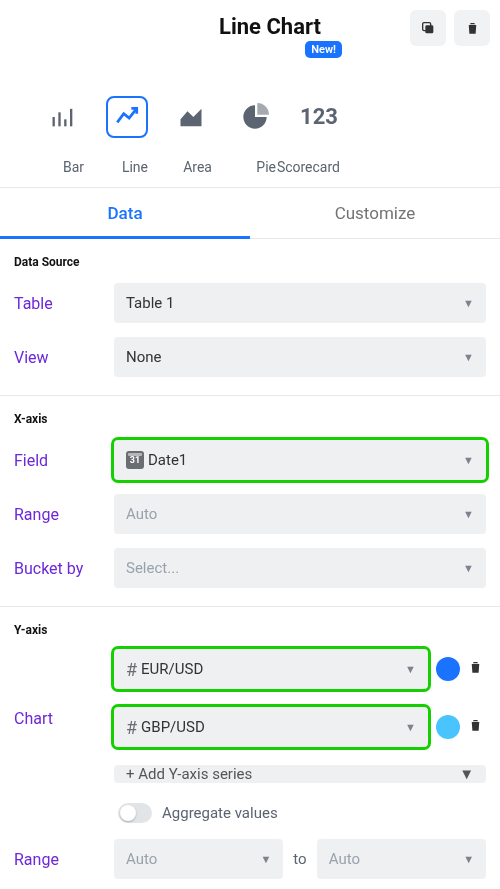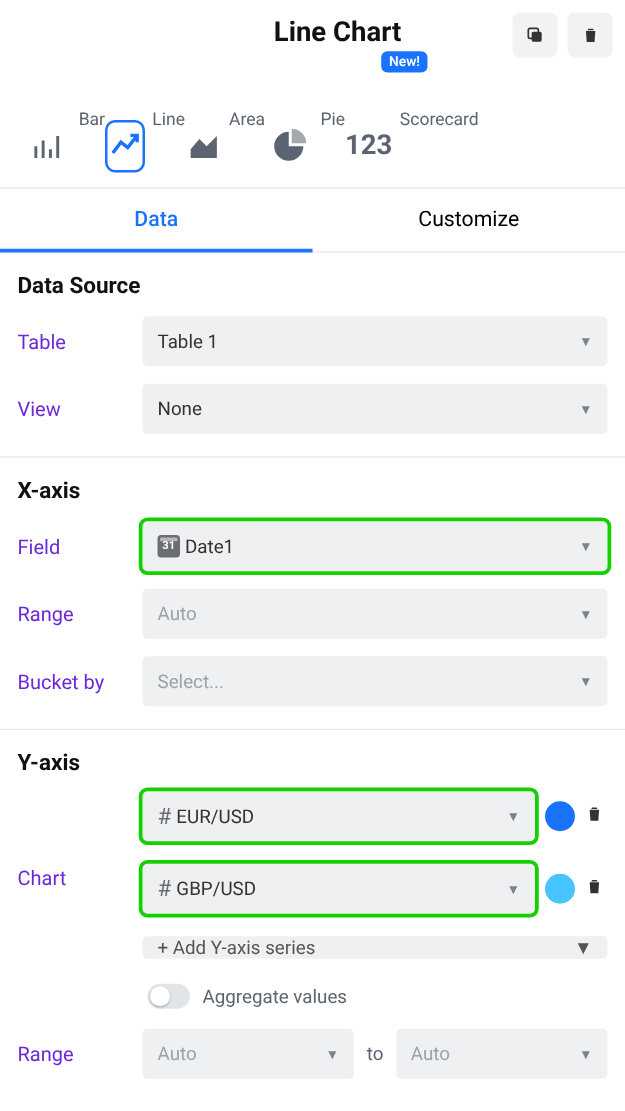--- a/index.html
+++ b/index.html
@@ -48,22 +48,23 @@
   
   .chart-types {
     display: flex;
     gap: 0;
     padding: 8px 20px 12px;
     border-bottom: 1px solid #e6e8ea;
   }
   .chart-type {
     width: 64px;
     display: flex;
-    align-items: center;
-    gap: 6px;
+    flex-direction: column;
+    align-items: flex-end;
+    gap: 21px;
     color: #5b6470;
     cursor: pointer;
     position: relative;
   }
   .chart-type .icon-wrap {
     width: 42px;
     height: 42px;
     display: flex;
     align-items: center;
     justify-content: center;
@@ -99,21 +100,21 @@
   
   .tabs {
     display: flex;
     border-bottom: 1px solid #e6e8ea;
   }
   .tab {
     flex: 1;
     text-align: center;
     padding: 15px 0;
     font-size: 17px;
-    color: #000000;
+    color: #737373;
     cursor: pointer;
     position: relative;
   }
   .tab.active {
     color: #1a73ff;
     font-weight: 500;
   }
   .tab.active::after {
     content: "";
     position: absolute;
@@ -121,21 +122,21 @@
     height: 3px;
     background: #1a73ff;
   }
 
   
   .section {
     border-bottom: 1px solid #e6e8ea;
     padding: 16px 14px;
   }
   .section-title {
-    font-size: 18px;
+    font-size: 12px;
     font-weight: 700;
     margin-bottom: 12px;
   }
   .row {
     display: flex;
     align-items: center;
     min-height: 44px;
     margin-bottom: 10px;
   }
   .row:last-child { margin-bottom: 0; }

